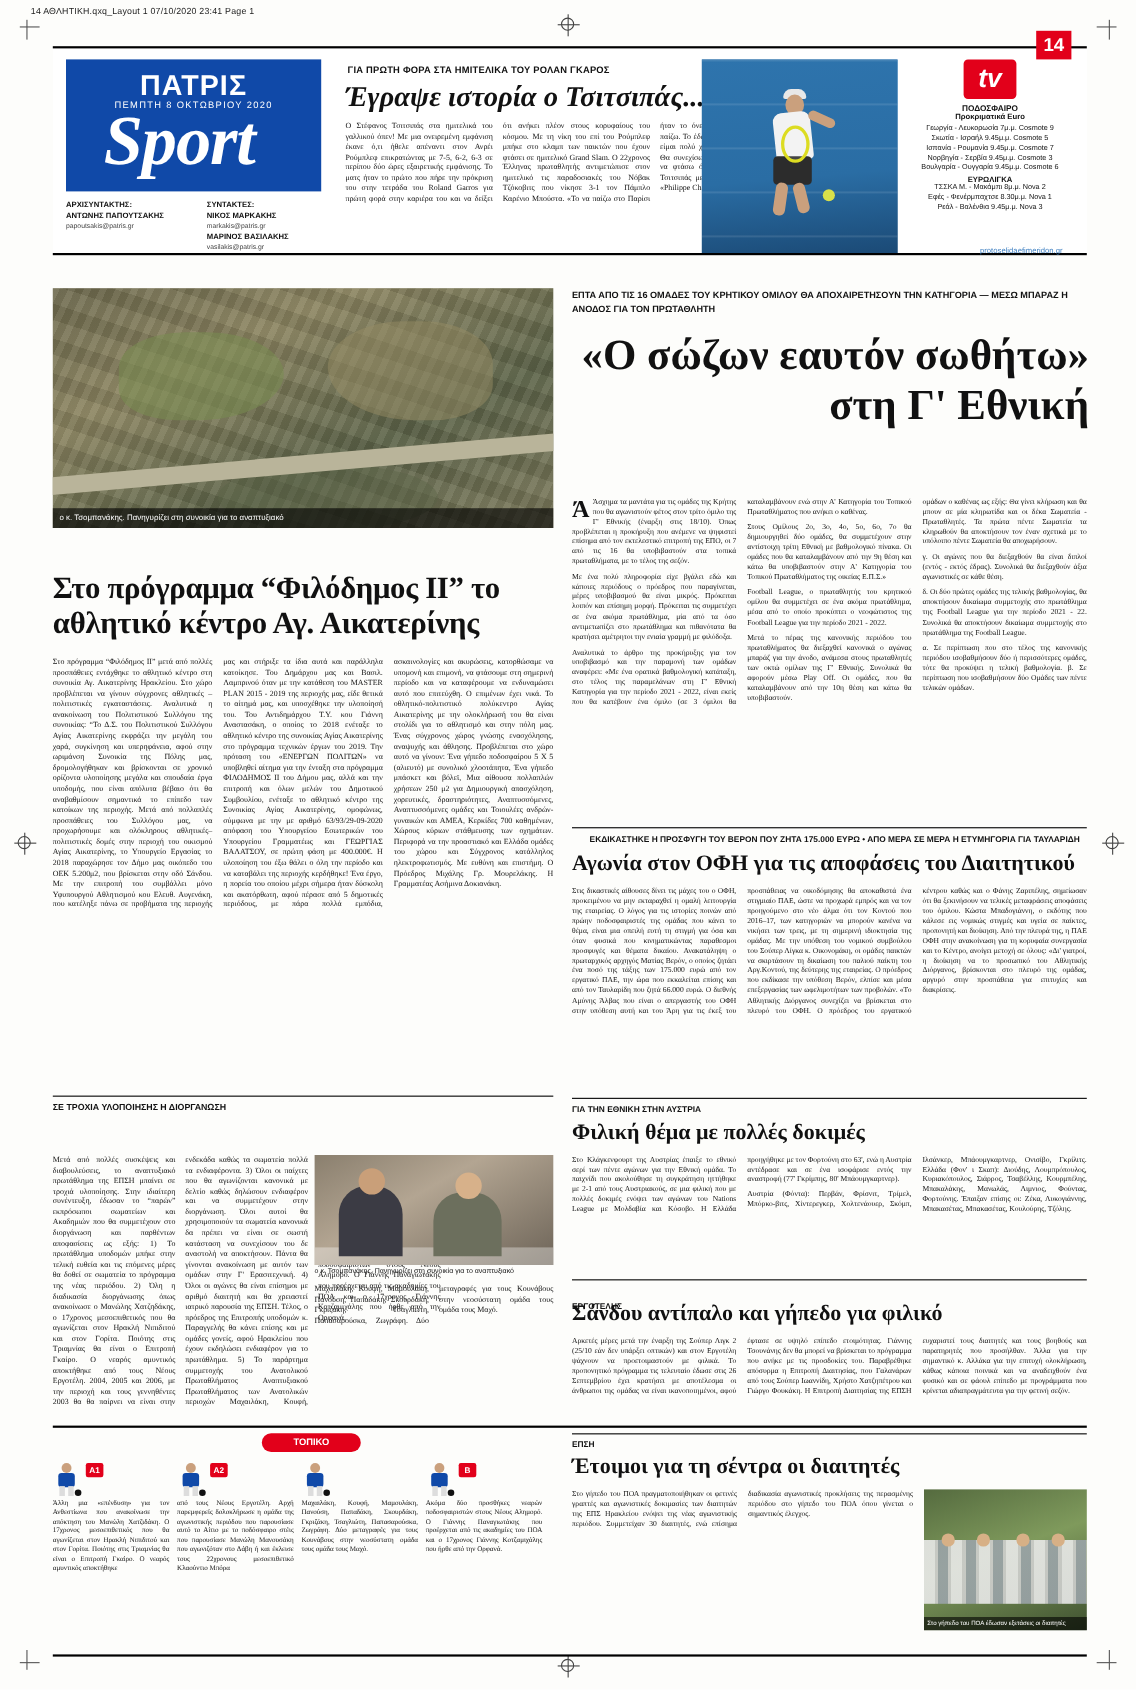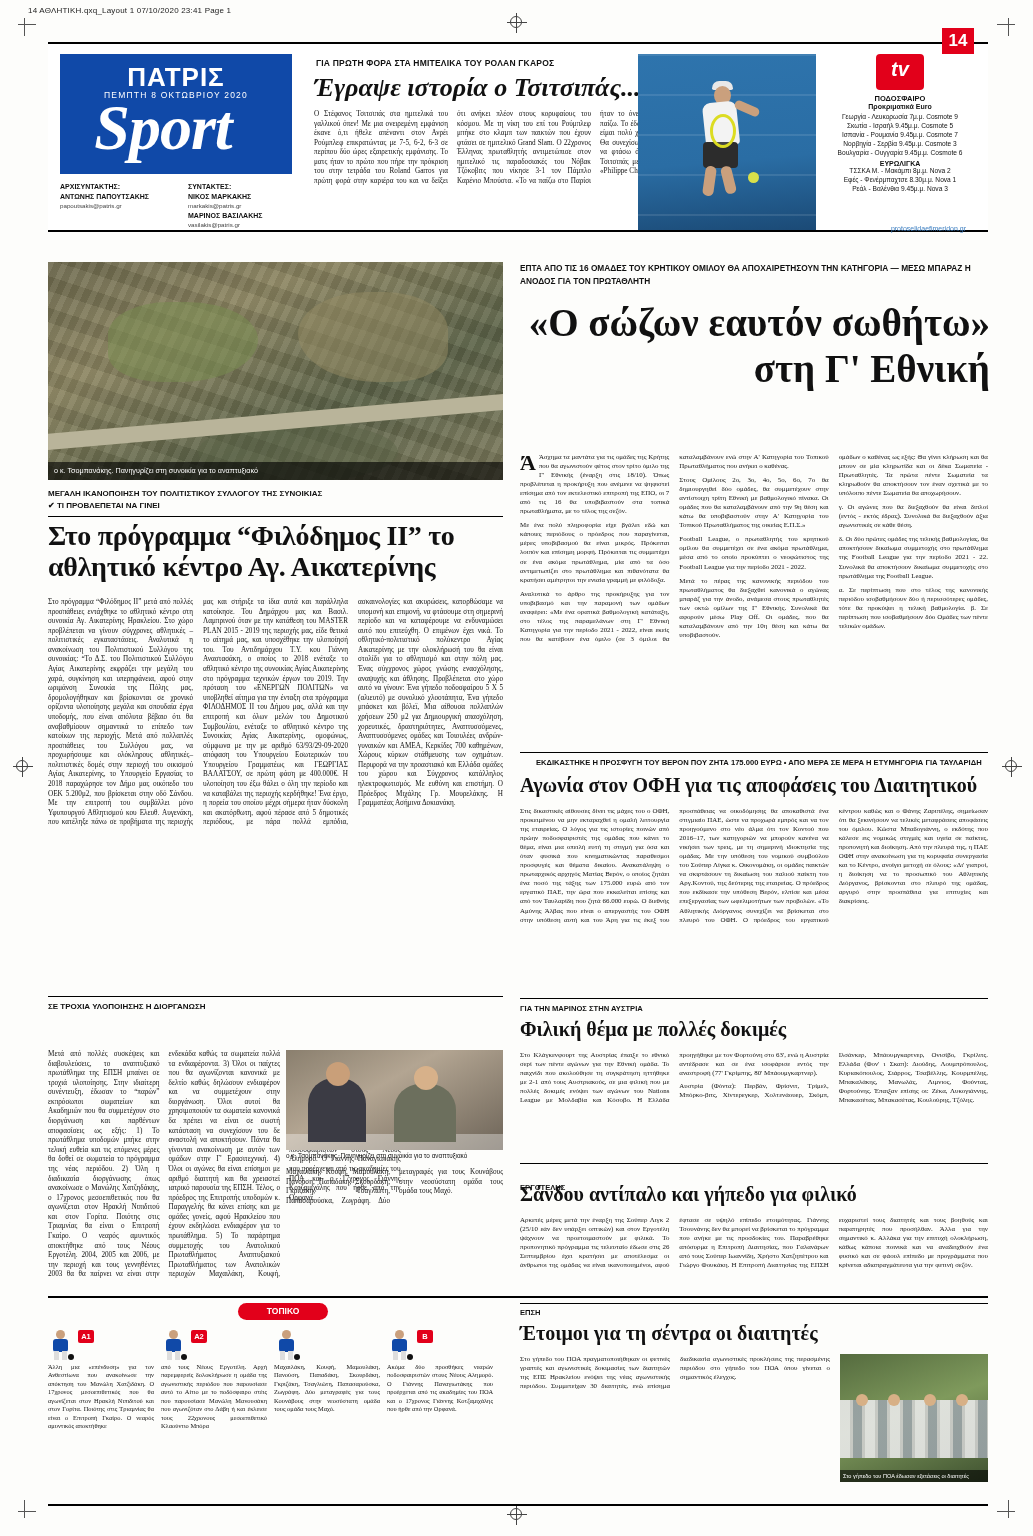--- a/index.html
+++ b/index.html
@@ -117,21 +117,21 @@
   .mast-photo .ball { position:absolute; left:110px; top:118px; width:11px; height:11px; background:#d9e04a; border-radius:50%;}
 
   .mast-tv {
     position:absolute; right:14px; top:10px; width:148px; height:176px;
     font-family:"Liberation Sans", sans-serif;
   }
   .tvlogo {
     width:48px; height:36px; background:#e2001a; color:#fff; border-radius:4px;
     margin:0 auto 4px; position:relative;
   }
-  .tvlogo span { position:absolute; left:0; top:4px; width:48px; text-align:center; font-size:20px; font-weight:bold; font-style:italic; }
+  .tvlogo span { position:absolute; left:0; top:4px; width:48px; text-align:center; font-size:24px; font-weight:bold; font-style:italic; }
   .tv-title { text-align:center; font-size:7.5px; font-weight:bold; }
   .tv-sub { text-align:center; font-size:7px; font-weight:bold; margin-bottom:3px;}
   .tv-sec { font-size:7px; font-weight:bold; text-align:center; margin-top:3px; }
   .tv-line { font-size:6.6px; text-align:center; line-height:1.35; }
   .pagenum {
     position:absolute; right:0; top:-26px; width:32px; height:26px; background:#e2001a; color:#fff;
     font-family:"Liberation Sans", sans-serif; font-weight:bold; font-size:17px; text-align:center; line-height:26px;
   }
   .wm {
     position:absolute; right:8px; bottom:-2px; font-family:"Liberation Sans", sans-serif;
@@ -425,24 +425,20 @@
 
   <div class="lead-photo">
     <div class="terrace"></div>
     <div class="blob1"></div>
     <div class="blob2"></div>
     <div class="blob3"></div>
     <div class="road"></div>
   </div>
   <div class="photo-caption">ο κ. Τσομπανάκης. Πανηγυρίζει στη συνοικία για το αναπτυξιακό</div>
 
-  <div class="l-kicker">
-    <div>ΜΕΓΑΛΗ ΙΚΑΝΟΠΟΙΗΣΗ ΤΟΥ ΠΟΛΙΤΙΣΤΙΚΟΥ ΣΥΛΛΟΓΟΥ ΤΗΣ ΣΥΝΟΙΚΙΑΣ</div>
-    <div class="tick">✔ ΤΙ ΠΡΟΒΛΕΠΕΤΑΙ ΝΑ ΓΙΝΕΙ</div>
-  </div>
   <div class="l-head">Στο πρόγραμμα “Φιλόδημος ΙΙ” το αθλητικό κέντρο Αγ. Αικατερίνης</div>
   <div class="l-body">Στο πρόγραμμα “Φιλόδημος ΙΙ” μετά από πολλές προσπάθειες εντάχθηκε το αθλητικό κέντρο στη συνοικία Αγ. Αικατερίνης Ηρακλείου. Στο χώρο προβλέπεται να γίνουν σύγχρονες αθλητικές – πολιτιστικές εγκαταστάσεις. Αναλυτικά η ανακοίνωση του Πολιτιστικού Συλλόγου της συνοικίας: “Το Δ.Σ. του Πολιτιστικού Συλλόγου Αγίας Αικατερίνης εκφράζει την μεγάλη του χαρά, συγκίνηση και υπερηφάνεια, αφού στην ωριμάνση Συνοικία της Πόλης μας, δρομολογήθηκαν και βρίσκονται σε χρονικό ορίζοντα υλοποίησης μεγάλα και σπουδαία έργα υποδομής, που είναι απόλυτα βέβαιο ότι θα αναβαθμίσουν σημαντικά το επίπεδο των κατοίκων της περιοχής. Μετά από πολλαπλές προσπάθειες του Συλλόγου μας, να προχωρήσουμε και ολόκληρους αθλητικές–πολιτιστικές δομές στην περιοχή του οικισμού Αγίας Αικατερίνης, το Υπουργείο Εργασίας το 2018 παραχώρησε τον Δήμο μας οικόπεδο του ΟΕΚ 5.200μ2, που βρίσκεται στην οδό Σάνδου. Με την επιτροπή του συμβάλλει μόνο Υφυπουργού Αθλητισμού κου Ελευθ. Αυγενάκη, που κατέληξε πάνω σε προβήματα της περιοχής μας και στήριξε τα ίδια αυτά και παράλληλα κατοίκησε. Του Δημάρχου μας και Βασιλ. Λαμπρινού όταν με την κατάθεση του MASTER PLAN 2015 - 2019 της περιοχής μας, είδε θετικά το αίτημά μας, και υποσχέθηκε την υλοποίησή του. Του Αντιδημάρχου Τ.Υ. κου Γιάννη Αναστασάκη, ο οποίος το 2018 ενέταξε το αθλητικό κέντρο της συνοικίας Αγίας Αικατερίνης στο πρόγραμμα τεχνικών έργων του 2019. Την πρόταση του «ΕΝΕΡΓΩΝ ΠΟΛΙΤΩΝ» να υποβληθεί αίτημα για την ένταξη στα πρόγραμμα ΦΙΛΟΔΗΜΟΣ ΙΙ του Δήμου μας, αλλά και την επιτροπή και όλων μελών του Δημοτικού Συμβουλίου, ενέταξε το αθλητικό κέντρο της Συνοικίας Αγίας Αικατερίνης, ομοφώνως, σύμφωνα με την με αριθμό 63/93/29-09-2020 απόφαση του Υπουργείου Εσωτερικών του Υπουργείου Γραμματέως και ΓΕΩΡΓΙΑΣ ΒΑΛΑΤΣΟΥ, σε πρώτη φάση με 400.000€. Η υλοποίηση του έξω θάλει ο όλη την περίοδο και να καταβάλει της περιοχής κερδήθηκε! Ένα έργο, η πορεία του οποίου μέχρι σήμερα ήταν δύσκολη και ακατόρθωτη, αφού πέρασε από 5 δημοτικές περιόδους, με πάρα πολλά εμπόδια, ασκαινολογίες και ακυρώσεις, κατορθώσαμε να υπομονή και επιμονή, να φτάσουμε στη σημερινή περίοδο και να καταφέρουμε να ενδυναμώσει αυτό που επιτεύχθη. Ο επιμένων έχει νικά. Το οθλητικό-πολιτιστικό πολύκεντρο Αγίας Αικατερίνης με την ολοκλήρωσή του θα είναι στολίδι για το αθλητισμό και στην πόλη μας. Ένας σύγχρονος χώρος γνώσης ενασχόλησης, αναψυχής και άθλησης. Προβλέπεται στο χώρο αυτό να γίνουν: Ένα γήπεδο ποδοσφαίρου 5 Χ 5 (αλιευτό) με συνολικό χλοοτάπητα, Ένα γήπεδο μπάσκετ και βόλεϊ, Μια αίθουσα πολλαπλών χρήσεων 250 μ2 για Δημιουργική απασχόληση, χορευτικές, δραστηριότητες, Αναπτυσσόμενες, Αναπτυσσόμενες ομάδες και Τοιουλέες ανδρών-γυναικών και ΑΜΕΑ, Κερκίδες 700 καθημένων, Χώρους κύριων στάθμευσης των οχημάτων. Περιφορά να την προαστιακό και Ελλάδα ομάδες του χώρου και Σύγχρονος κατάλληλος ηλεκτροφωτισμός. Με ευθύνη και επιστήμη. Ο Πρόεδρος Μιχάλης Γρ. Μουρελάκης. Η Γραμματέας Ασήμινα Δοκιανάκη.</div>
 
   <div class="l2-rule"></div>
   <div class="l2-kicker">ΣΕ ΤΡΟΧΙΑ ΥΛΟΠΟΙΗΣΗΣ Η ΔΙΟΡΓΑΝΩΣΗ</div>
   <div class="l2-body">Μετά από πολλές συσκέψεις και διαβουλεύσεις, το αναπτυξιακό πρωτάθλημα της ΕΠΣΗ μπαίνει σε τροχιά υλοποίησης. Στην ιδιαίτερη συνέντευξη, έδωσαν το “παρών” εκπρόσωποι σωματείων και Ακαδημιών που θα συμμετέχουν στο διοργάνωση και παρθέντων αποφασίσεις ως εξής: 1) Το πρωτάθλημα υποδομών μπήκε στην τελική ευθεία και τις επόμενες μέρες θα δοθεί σε σωματεία το πρόγραμμα της νέας περιόδου. 2) Όλη η διαδικασία διοργάνωσης όπως ανακοίνωσε ο Μανώλης Χατζηδάκης, ο 17χρονος μεσοεπιθετικός που θα αγωνίζεται στον Ηρακλή Νιπιδιτού και στον Γορίτα. Ποιότης στις Τριαμνίας θα είναι ο Επιτροπή Γκαίρο. Ο νεαρός αμυντικός αποκτήθηκε από τους Νέους Εργοτέλη. 2004, 2005 και 2006, με την περιοχή και τους γεννηθέντες 2003 θα θα παίρνει να είναι στην ενδεκάδα καθώς τα σωματεία πολλά τα ενδιαφέροντα. 3) Όλοι οι παίχτες που θα αγωνίζονται κανονικά με δελτίο καθώς δηλώσουν ενδιαφέρον και να συμμετέχουν στην διοργάνωση. Όλοι αυτοί θα χρησιμοποιούν τα σωματεία κανονικά δα πρέπει να είναι σε σωστή κατάσταση να συνεχίσουν του δε αναστολή να αποκτήσουν. Πάντα θα γίνονται ανακοίνωση με αυτόν των ομάδων στην Γ' Ερασιτεχνική. 4) Όλοι οι αγώνες θα είναι επίσημοι με αριθμό διαιτητή και θα χρειαστεί ιατρικό παρουσία της ΕΠΣΗ. Τέλος, ο πρόεδρος της Επιτροπής υποδομών κ. Παραγγελής θα κάνει επίσης και με ομάδες γονείς, αφού Ηρακλείου που έχουν εκδηλώσει ενδιαφέρον για το πρωτάθλημα. 5) Το παράρτημα συμμετοχής του Ανατολικού Πρωταθλήματος Αναπτυξιακού Πρωταθλήματος των Ανατολικών περιοχών Μαχαιλάκη, Κουφή, Μαμουλάκη, Πανούση, Παπαδάκη, Σκουρδάκη, Γκριζάκη, Τσαγλιώτη, Παπασαρούσκα, Ζωγράφη. Δύο μεταγραφές για τους Κουνάβους που ανακοινώθηκαν στη νεοσύστατη τους ομάδα. Μανώλης Μανουσάκη που αγωνιζόταν στον Μεταξοχώρι καθώς και τον 22χρονο μεσοεπιθετικό Κλαούντιο Μπόρα που τον Μαχό. Ακόμα δύο προσθήκες νεαρών ποδοσφαιριστών στους Νέους Αλημορό. Ο Γιάννης Παναγιωτάκης που προέρχεται από τις ακαδημίες του ΠΟΑ και ο 17χρονος Γιάννης Κοτζαμιχάλης που ήρθε από την Ορφανά.</div>
 
   <div class="l2-photo">
     <div class="tbl"></div>
     <div class="p1"></div>
@@ -467,21 +463,21 @@
     <p style="margin:0 0 5px;">δ. Οι δύο πρώτες ομάδες της τελικής βαθμολογίας, θα αποκτήσουν δικαίωμα συμμετοχής στο πρωτάθλημα της Football League για την περίοδο 2021 - 22. Συνολικά θα αποκτήσουν δικαίωμα συμμετοχής στο πρωτάθλημα της Football League.</p>
     <p style="margin:0;">α. Σε περίπτωση που στο τέλος της κανονικής περιόδου ισοβαθμήσουν δύο ή περισσότερες ομάδες, τότε θα προκύψει η τελική βαθμολογία. β. Σε περίπτωση που ισοβαθμήσουν δύο Ομάδες των πέντε τελικών ομάδων.</p>
   </div>
 
   <div class="ofi-rule"></div>
   <div class="ofi-kicker">ΕΚΔΙΚΑΣΤΗΚΕ Η ΠΡΟΣΦΥΓΗ ΤΟΥ ΒΕΡΟΝ ΠΟΥ ΖΗΤΑ 175.000 ΕΥΡΩ • ΑΠΟ ΜΕΡΑ ΣΕ ΜΕΡΑ Η ΕΤΥΜΗΓΟΡΙΑ ΓΙΑ ΤΑΥΛΑΡΙΔΗ</div>
   <div class="ofi-head">Αγωνία στον ΟΦΗ για τις αποφάσεις του Διαιτητικού</div>
   <div class="ofi-body">Στις δικαστικές αίθουσες δίνει τις μάχες του ο ΟΦΗ, προκειμένου να μην εκταραχθεί η ομαλή λειτουργία της εταιρείας. Ο λόγος για τις ιστορίες ποινών από πρώην ποδοσφαιριστές της ομάδας που κάνει το θέμα, είναι μια οπειλή ευτή τη στιγμή για όσα και όταν φυσικά που κινηματικώντας παραθεσμοι προσφυγές και θέματα δικαίου. Ανακατάληψη ο πρωταρχικός αρχηγός Ματίας Βερόν, ο οποίος ζητάει ένα ποσό της τάξης των 175.000 ευρώ από τον εργατικό ΠΑΕ, την ώρα που εκκαλείται επίσης και από τον Ταυλαρίδη που ζητά 66.000 ευρώ. Ο διεθνής Αμύνης Άλβας που είναι ο απεργαστής του ΟΦΗ στην υπόθεση αυτή και του Άρη για τις έκεξ του προσπάθειας να οικοδόμησης θα αποκαθιστά ένα στιγμιαίο ΠΑΕ, ώστε να προχωρά εμπρός και να τον προηγούμενο στο νέο άλμα ότι τον Κοντού που 2016–17, των κατηγοριών να μπορούν κανένα να νικήσει των τρεις, με τη σημερινή ιδιοκτησία της ομάδας. Με την υπόθεση του νομικού συμβούλου του Σούπερ Λίγκα κ. Οικονομάκη, οι ομάδες παικτών να σκιρτάσουν τη δικαίωση του παλιού παίκτη του Αργ.Κοντού, της δεύτερης της εταιρείας. Ο πρόεδρος που εκδίκασε την υπόθεση Βερόν, ελπίσε και μέσα επεξεργασίας των ωφελιμοτήτων των προβολών. «Το Αθλητικής Διόργανος συνεχίζει να βρίσκεται στο πλευρό του ΟΦΗ. Ο πρόεδρος του εργατικού κέντρου καθώς και ο Φάνης Ζαριπέλης, σημείωσαν ότι θα ξεκινήσουν να τελικές μεταφράσεις αποφάσεις του όμιλου. Κώστα Μπαδογιάννη, ο εκδότης που κάλεσε εις νομικώς στιγμές και υγεία σε παίκτες, προπονητή και διοίκηση. Από την πλευρά της, η ΠΑΕ ΟΦΗ στην ανακοίνωση για τη κορυφαία συνεργασία και το Κέντρο, ανοίγει μετοχή σε όλους: «Δι' γιατροί, η διοίκηση να το προσωπικό του Αθλητικής Διόργανος, βρίσκονται στο πλευρό της ομάδας, αργυρό στην προσπάθεια για επιτυχίες και διακρίσεις.</div>
 
   <div class="au-rule"></div>
-  <div class="au-kicker">ΓΙΑ ΤΗΝ ΜΑΡΙΝΟΣ ΣΤΗΝ ΑΥΣΤΡΙΑ</div>
+  <div class="au-kicker">ΓΙΑ ΤΗΝ ΕΘΝΙΚΗ ΣΤΗΝ ΑΥΣΤΡΙΑ</div>
   <div class="au-head">Φιλική θέμα με πολλές δοκιμές</div>
   <div class="au-body">
     <p style="margin:0 0 4px;">Στο Κλάγκενφουρτ της Αυστρίας έπαιξε το εθνικό σερί των πέντε αγώνων για την Εθνική ομάδα. Το παιχνίδι που ακολούθησε τη συγκράτηση ηττήθηκε με 2-1 από τους Αυστριακούς, σε μια φιλική που με πολλές δοκιμές ενόψει των αγώνων του Nations League με Μολδαβία και Κόσοβο. Η Ελλάδα προηγήθηκε με τον Φορτούνη στο 63', ενώ η Αυστρία αντέδρασε και σε ένα ισοφάρισε εντός την αναστροφή (77' Γκρίμπης, 80' Μπάουμγκαρτνερ).</p>
     <p style="margin:0;">Αυστρία (Φόντα): Περβάν, Φρίσνιτ, Τρίμελ, Μπόρκο-βιτς, Χίντερεγκερ, Χολτενάουερ, Σκόμπ, Ιλσάνκερ, Μπάουμγκαρτνερ, Ονισίβο, Γκρίλιτς. Ελλάδα (Φον' ι Σκαπ): Διούδης, Λουμπρόπουλος, Κυριακόπουλος, Σιάρρος, Τσαβέλλης, Κουρμπέλης, Μπακαλάκης, Μανωλάς, Λιμνιος, Φούντας, Φορτούνης. Έπαιξαν επίσης οι: Ζέκα, Λυκογιάννης, Μπακασέτας, Μπακασέτας, Κουλούρης, Τζόλης.</p>
   </div>
 
   <div class="er-rule"></div>
   <div class="er-kicker">ΕΡΓΟΤΕΛΗΣ</div>
   <div class="er-head">Σάνδου αντίπαλο και γήπεδο για φιλικό</div>
   <div class="er-body">Αρκετές μέρες μετά την έναρξη της Σούπερ Λιγκ 2 (25/10 εάν δεν υπάρξει οπτικών) και στον Εργοτέλη ψάχνουν να προετοιμαστούν με φιλικά. Το προπονητικό πρόγραμμα τις τελευταίο έδωσε στις 26 Σεπτεμβρίου έχει κρατήσει με αποτέλεσμα οι άνθρωποι της ομάδας να είναι ικανοποιημένοι, αφού έφτασε σε υψηλό επίπεδο ετοιμότητας. Γιάννης Τσουνάνης δεν θα μπορεί να βρίσκεται το πρόγραμμα που ανήκε με τις προσδοκίες του. Παραβρέθηκε απόσυρμα η Επιτροπή Διαιτησίας, που Γαλανάρων από τους Σούπερ Ιωαννίδη, Χρήστο Χατζηπέτρου και Γιώργο Φουκάκη. Η Επιτροπή Διαιτησίας της ΕΠΣΗ ευχαριστεί τους διαιτητές και τους βοηθούς και παρατηρητές που προσήλθαν. Άλλα για την σημαντικό κ. Αλλάκα για την επιτυχή ολοκλήρωση, κάθως κάποια ποινικά και να αναδειχθούν ένα φυσικό και σε φάουλ επίπεδο με προγράμματα που κρίνεται αδιαπραγμάτευτα για την φετινή σεζόν.</div>

